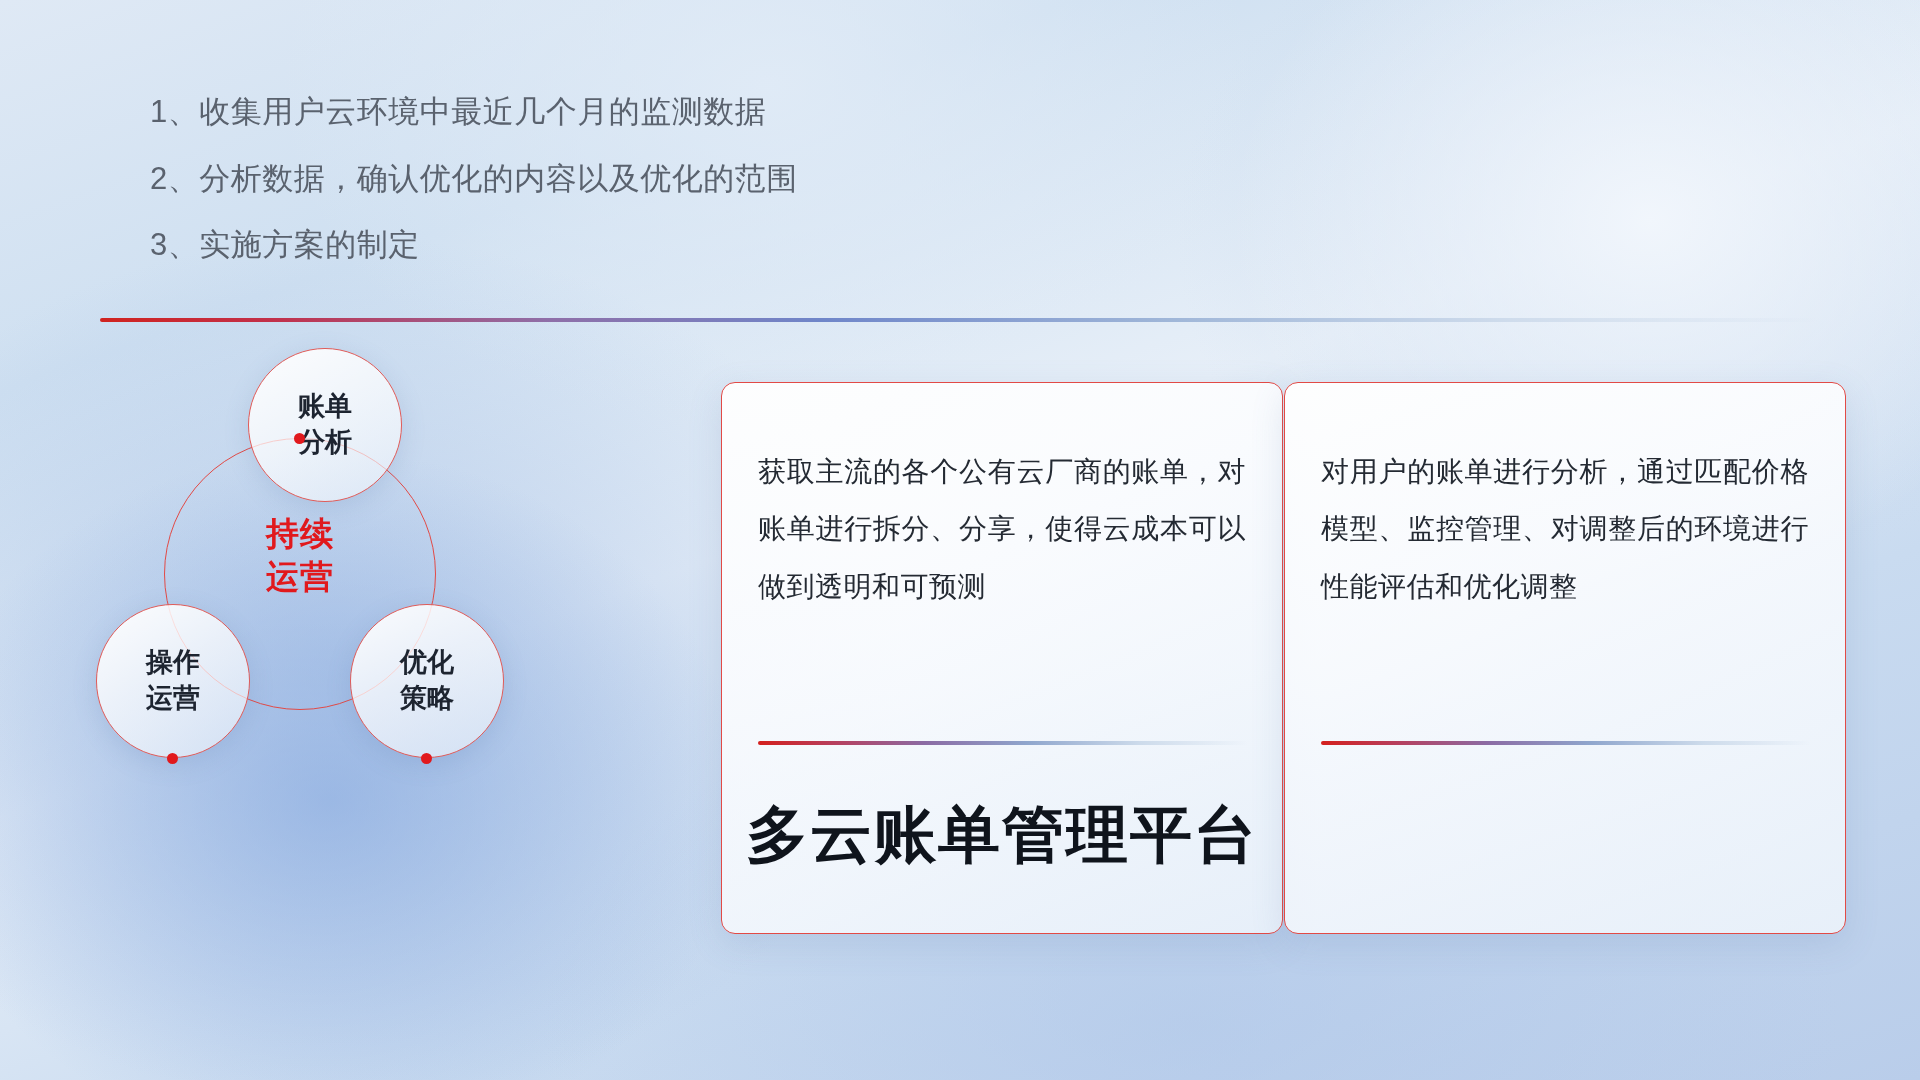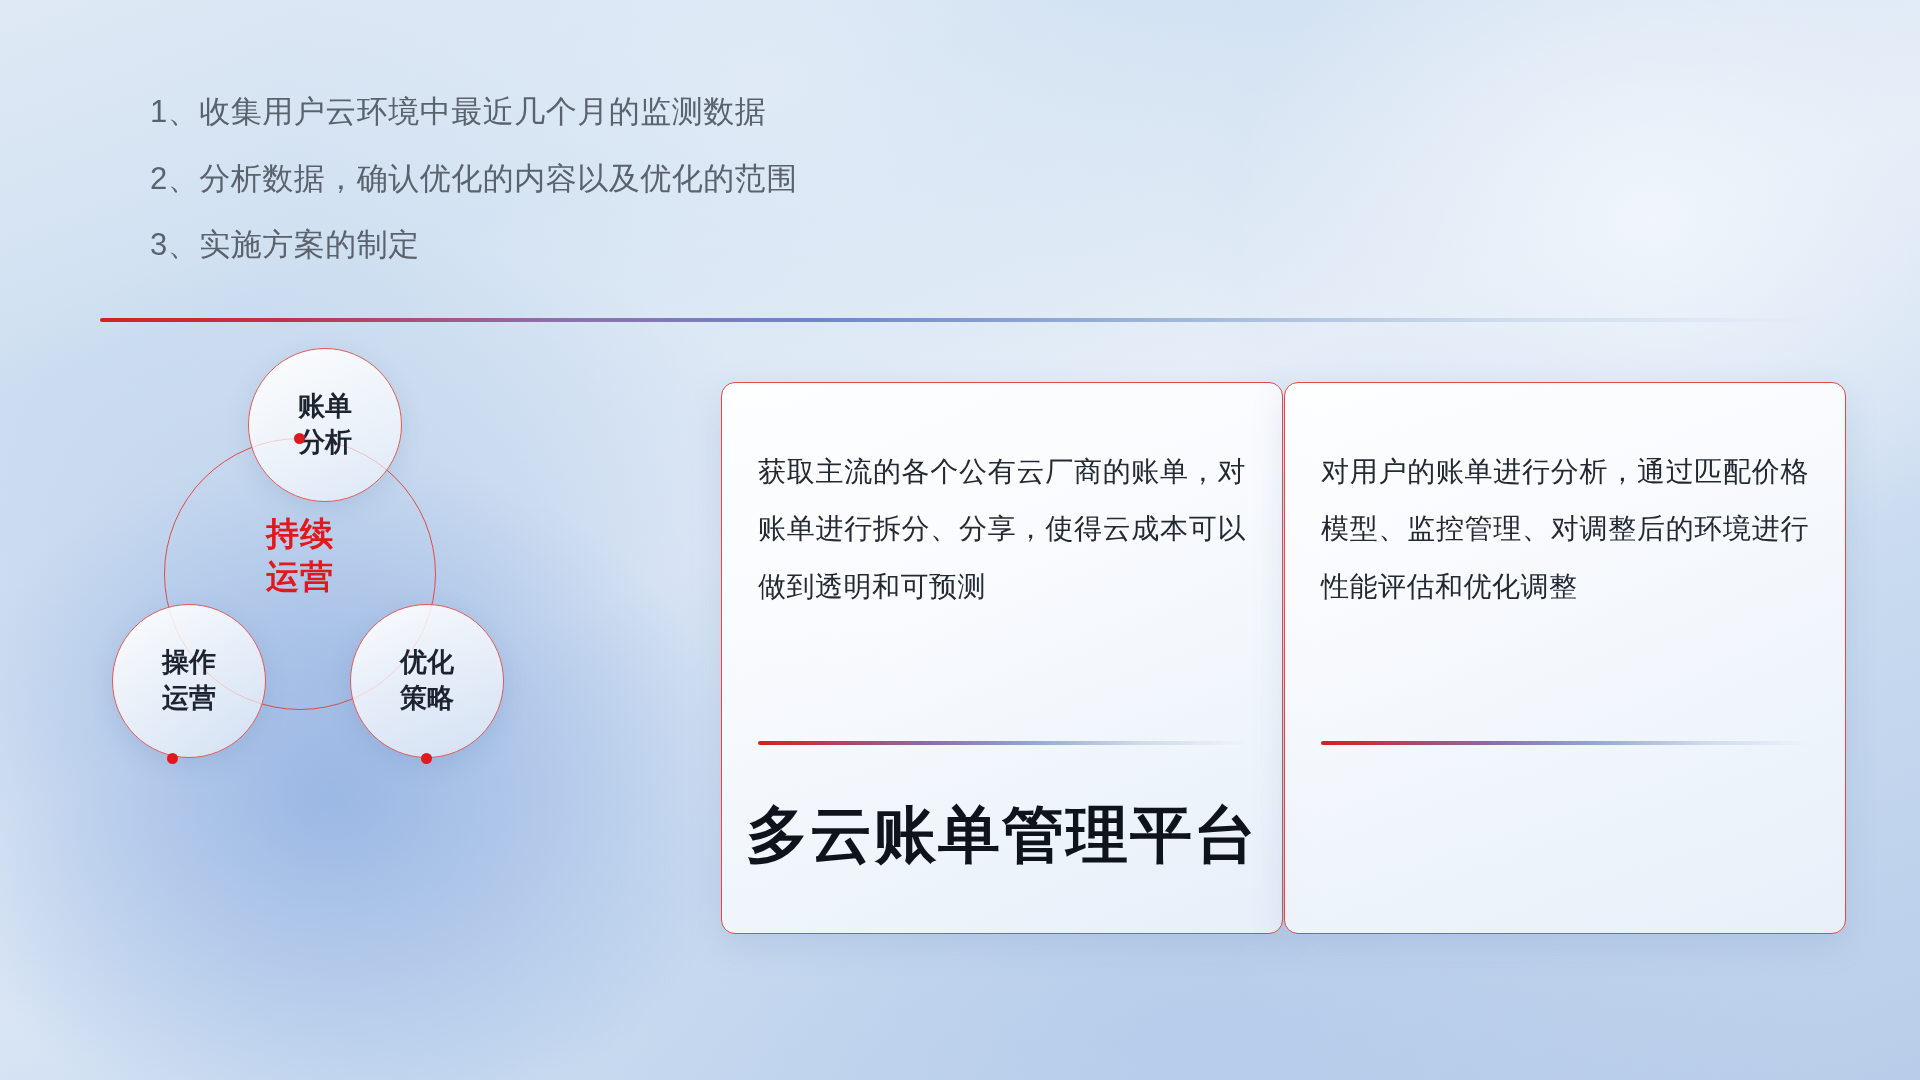--- a/index.html
+++ b/index.html
@@ -95,21 +95,21 @@
     align-items: center;
     justify-content: center;
     text-align: center;
     color: #1d2430;
     font-size: 27px;
     font-weight: bold;
     line-height: 1.32;
   }
 
   #bubble-top    { left: 152px; top: 0px;   width: 152px; height: 152px; }
-  #bubble-left   { left: 16px;   top: 256px; width: 152px; height: 152px; }
+  #bubble-left   { left: 0px;   top: 256px; width: 152px; height: 152px; }
   #bubble-right  { left: 254px; top: 256px; width: 152px; height: 152px; }
 
   #ring {
     position: absolute;
     left: 68px;
     top: 90px;
     width: 272px;
     height: 272px;
     border-radius: 50%;
     border: 1.8px solid #e24a46;

